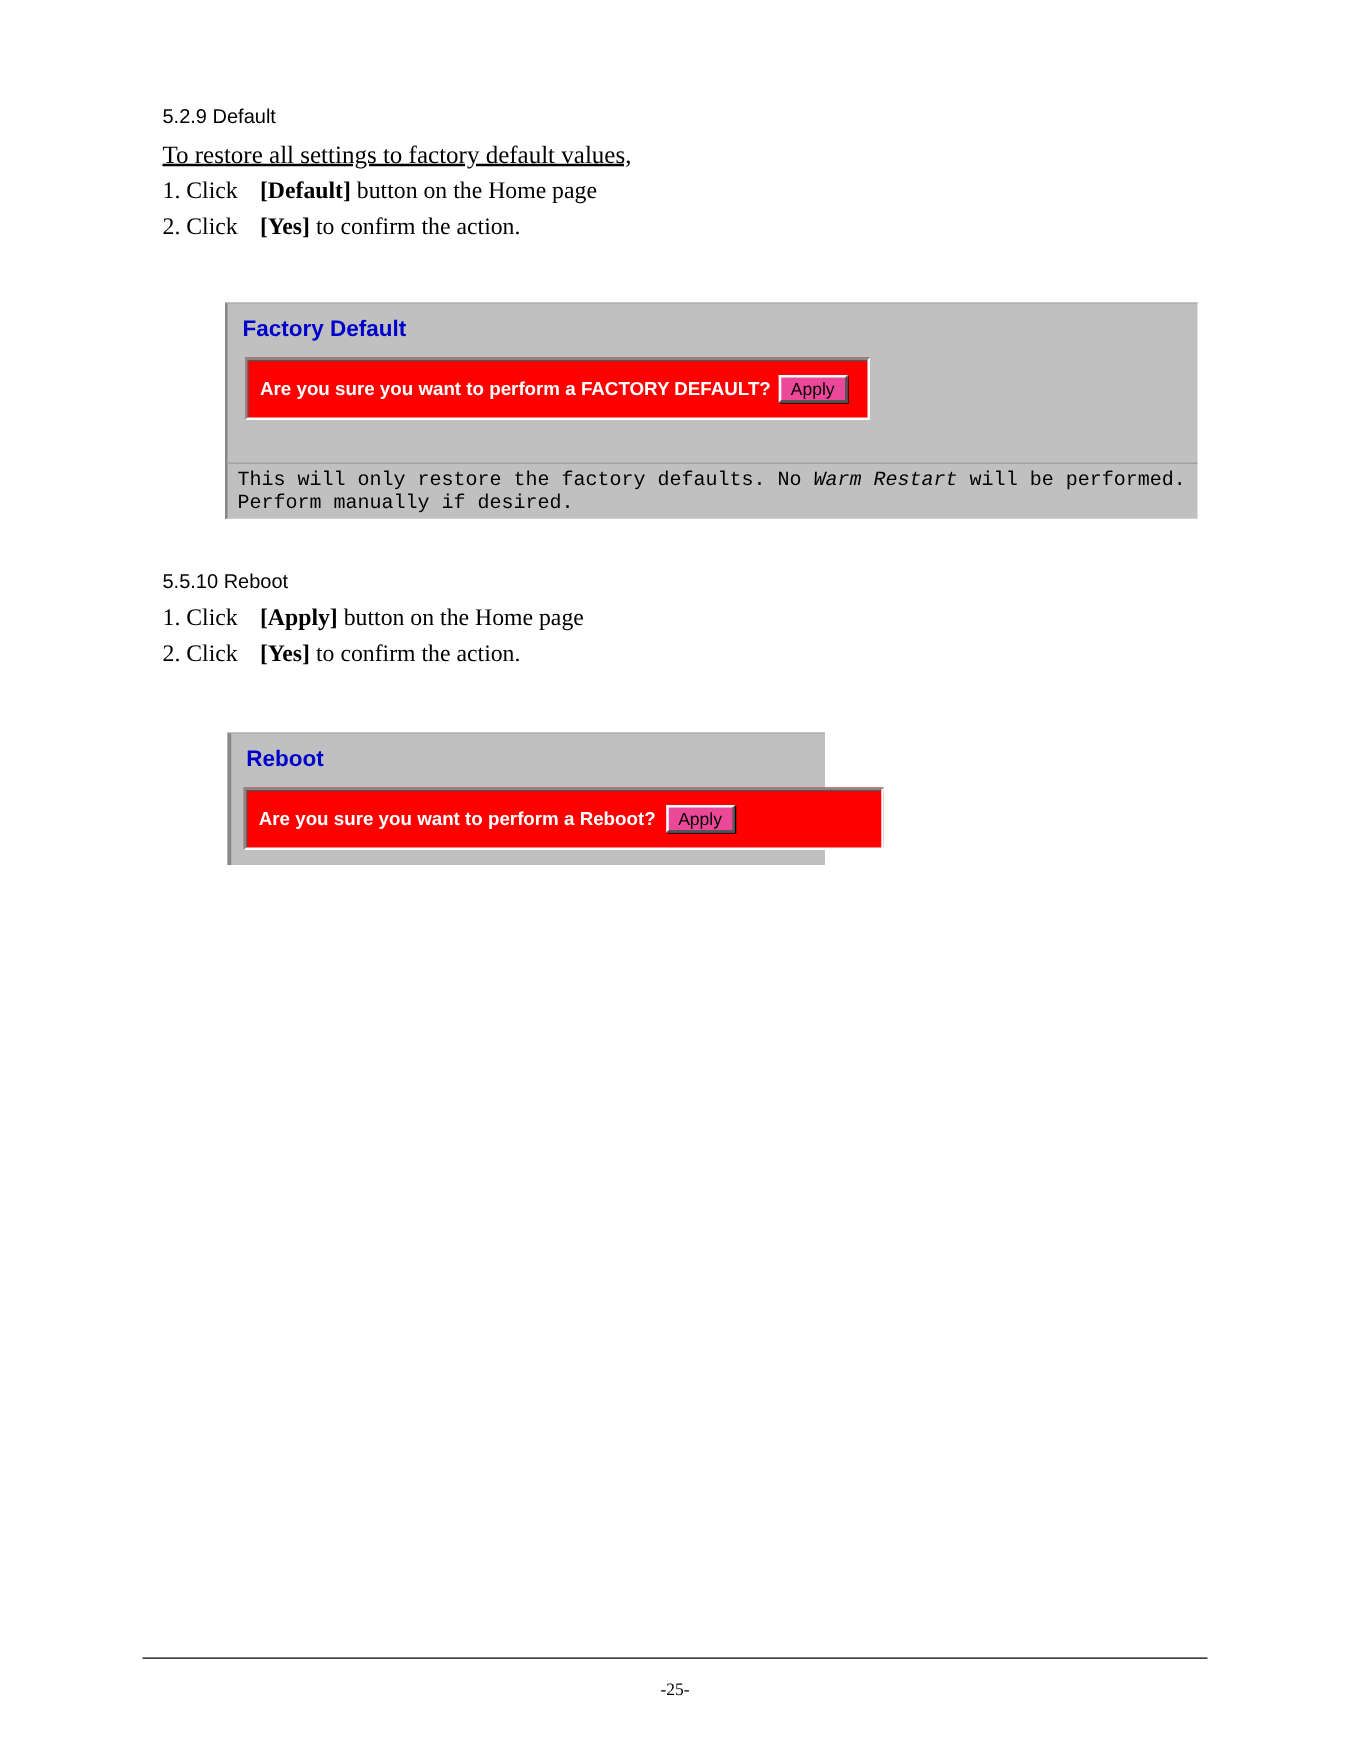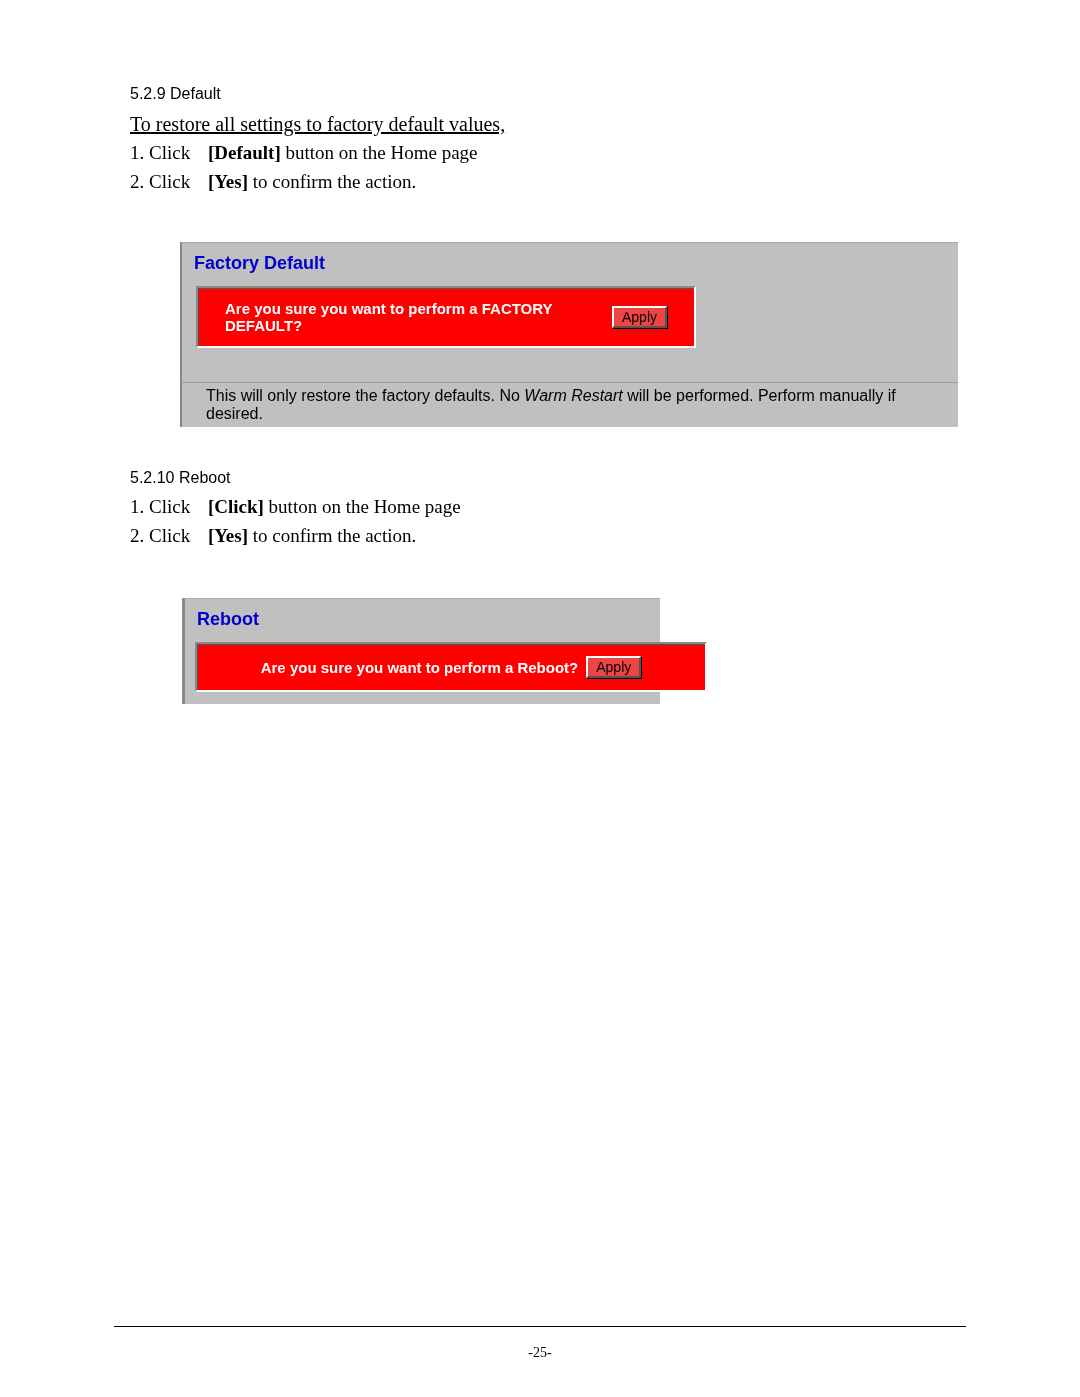--- a/index.html
+++ b/index.html
@@ -55,47 +55,46 @@
   .redbox {
     background: #fe0000;
     border-top: 2px solid #888;
     border-left: 2px solid #888;
     border-right: 2px solid #fff;
     border-bottom: 2px solid #fff;
     box-shadow: inset 1px 1px 0 #555;
     box-sizing: border-box;
     display: flex;
     align-items: center;
-    padding: 12px 27px;
-    justify-content: center;
+    padding: 12px 10px;
   }
   .redbox-text {
     font-family: Verdana, Arial, Helvetica, sans-serif;
     color: #fff;
     font-weight: bold;
     font-size: 15px;
     margin-right: 6px;
   }
   .apply-btn {
     font-family: Arial, Helvetica, sans-serif;
     font-size: 14px;
-    background: #ef4444;
+    background: #ec4899;
     border-top: 2px solid #fff;
     border-left: 2px solid #fff;
     border-right: 2px solid #555;
     border-bottom: 2px solid #555;
     box-shadow: 1px 1px 0 #000;
     padding: 1px 8px;
     cursor: pointer;
   }
   .panel-note {
-    font-family: Liberation Sans, sans-serif;
+    font-family: Liberation Mono, monospace;
     font-size: 16px;
     color: #000;
-    padding: 4px 8px 4px 24px;
+    padding: 4px 8px 4px 8px;
   }
   .italic { font-style: italic; }
 
   
   .panel1 {
     margin: 46px 0 0 50px;
     width: 778px;
     border-left: 2px solid #888;
     border-top: 1px solid #aaa;
   }
@@ -164,23 +163,23 @@
     <div class="redbox">
       <span class="redbox-text">Are you sure you want to perform a FACTORY DEFAULT?</span>
       <button class="apply-btn">Apply</button>
     </div>
     <div class="space-below-red"></div>
     <div class="panel-note note-row">
       <span>This will only restore the factory defaults.  No </span><span class="italic">Warm Restart</span><span> will be performed.  Perform manually if desired.</span>
     </div>
   </div>
 
-  <h2 class="section-heading" style="margin-top:42px;">5.2.10  Reboot</h2>
+  <h2 class="section-heading" style="margin-top:42px;">5.5.10  Reboot</h2>
   <p class="ol-line">
-    <span>1.  </span><span>Click </span><span class="bold">[Click]</span><span> button on the Home page</span>
+    <span>1.  </span><span>Click </span><span class="bold">[Apply]</span><span> button on the Home page</span>
   </p>
   <p class="ol-line">
     <span>2.  </span><span>Click </span><span class="bold">[Yes]</span><span> to confirm the action.</span>
   </p>
 
   <div class="panel panel2">
     <div class="panel-title">Reboot</div>
     <div class="redbox">
       <span class="redbox-text">Are you sure you want to perform a Reboot?</span>
       <button class="apply-btn">Apply</button>

